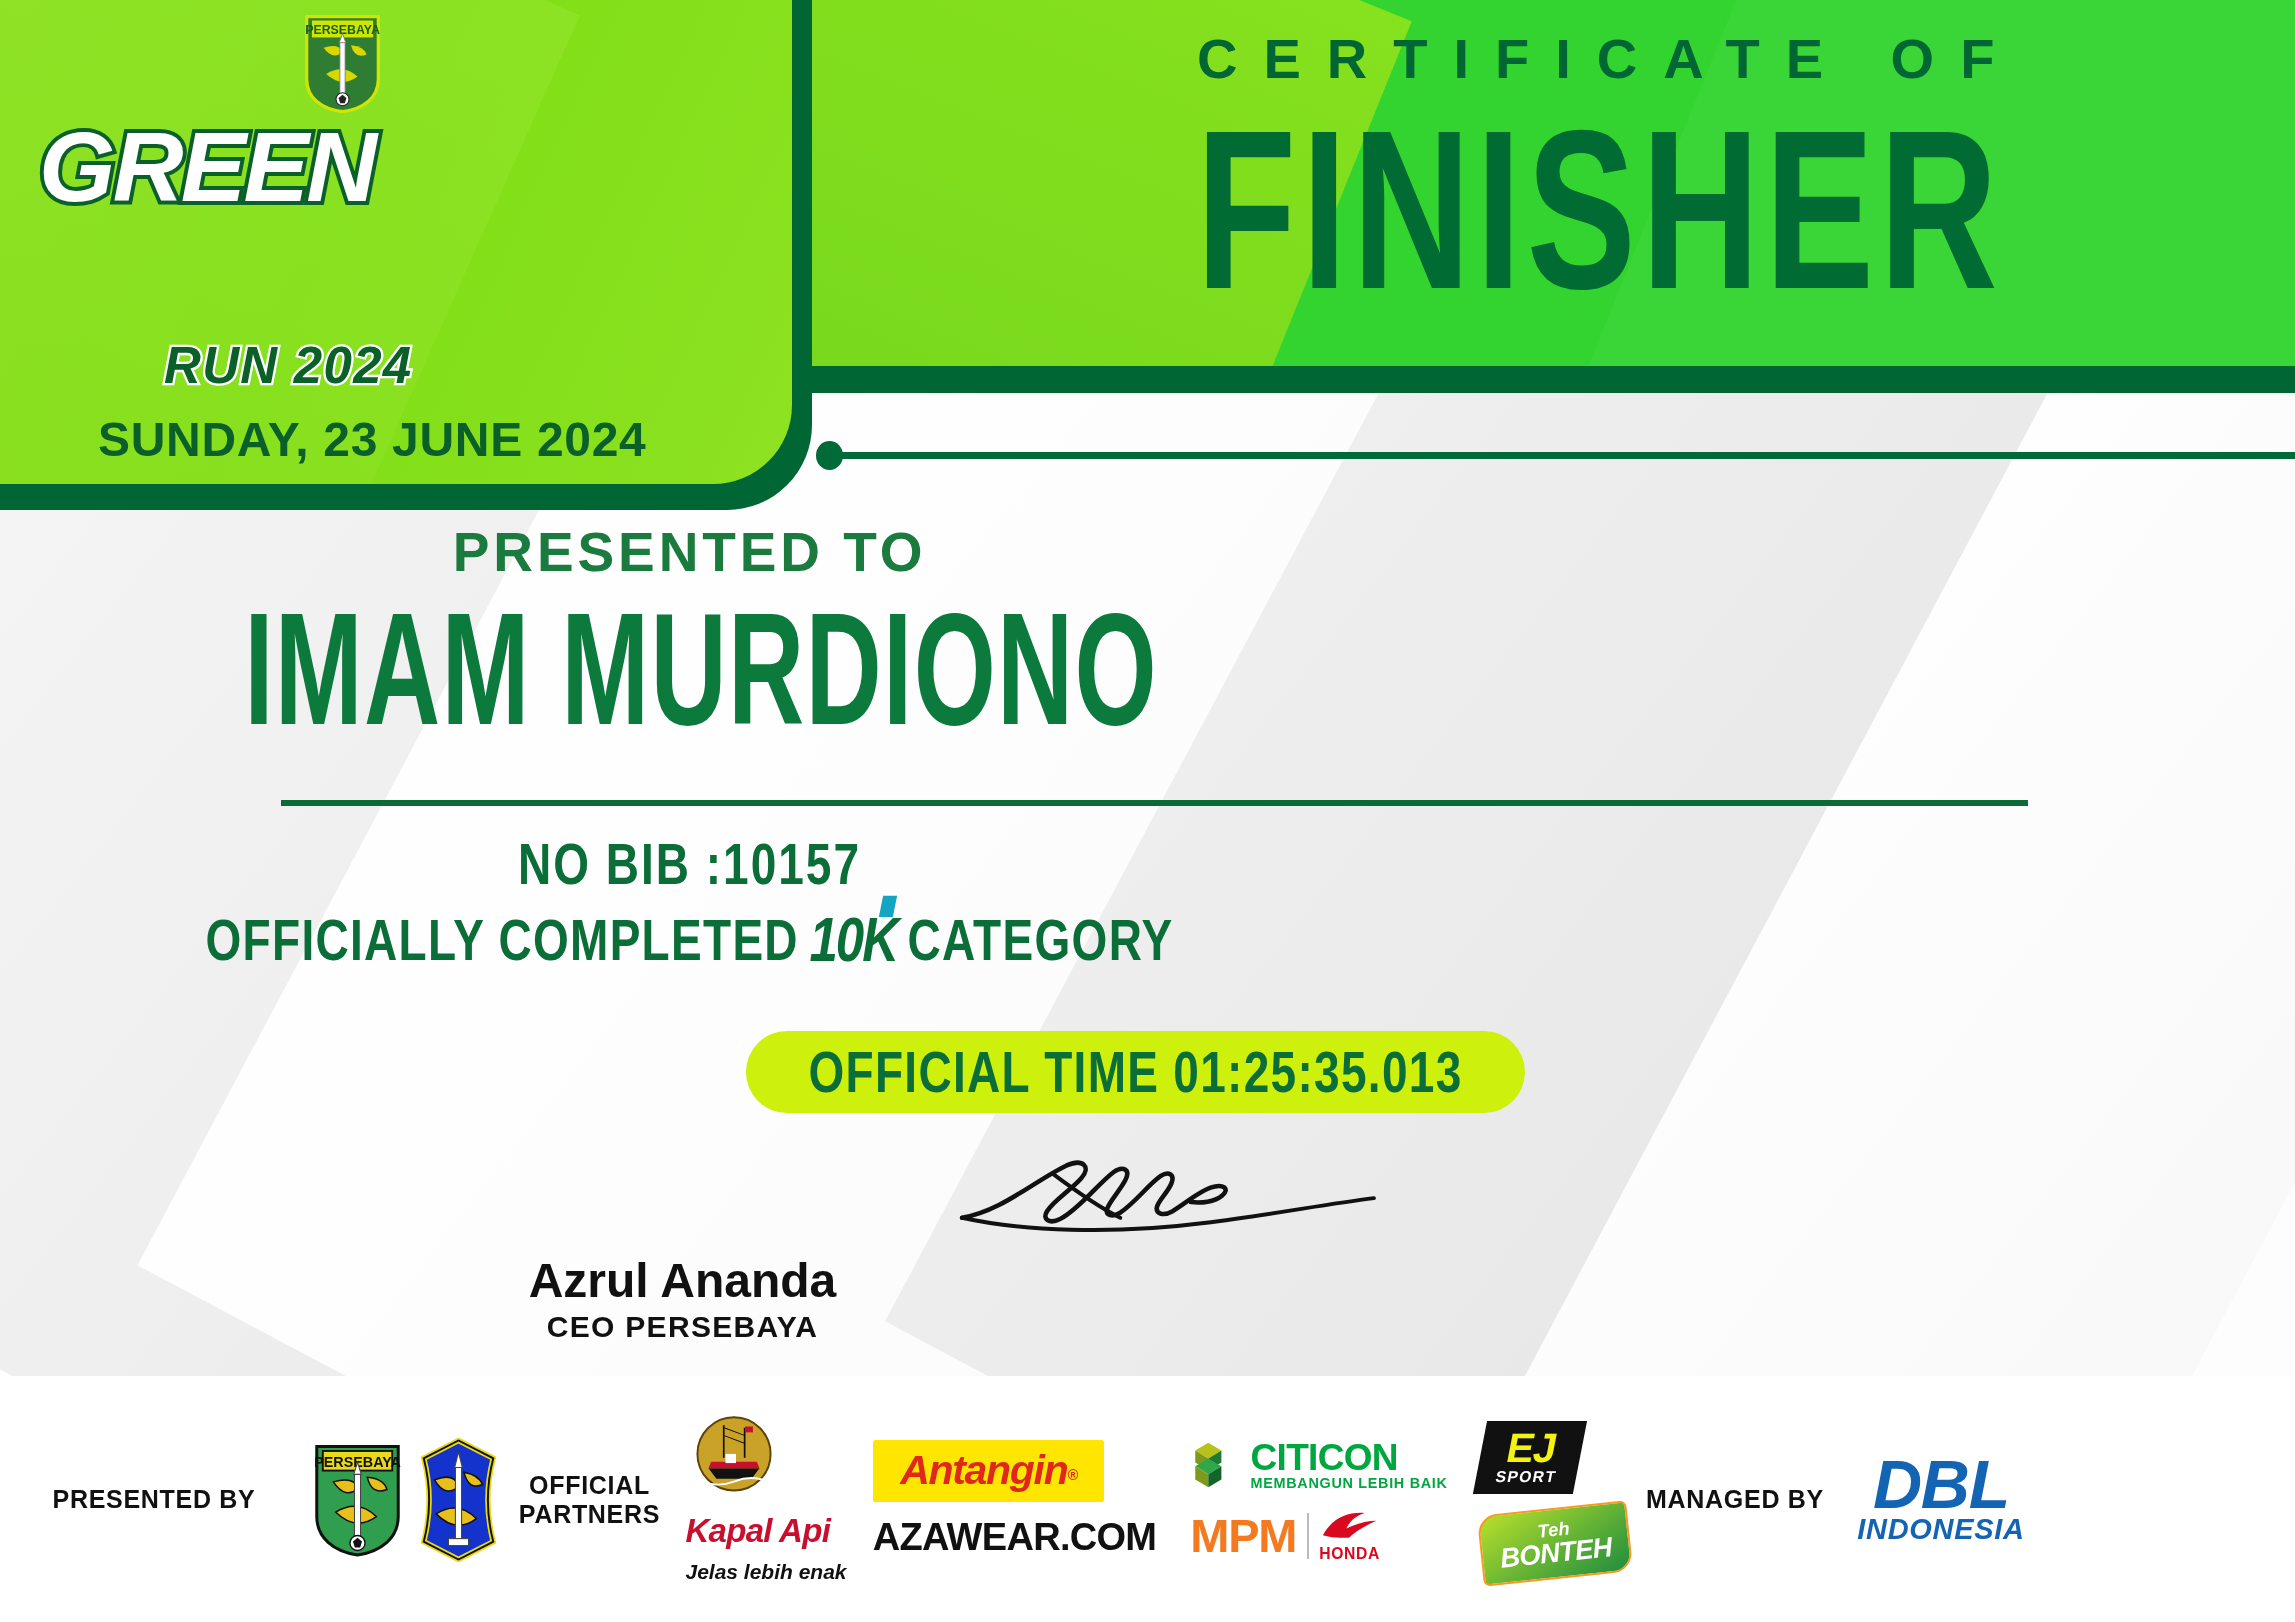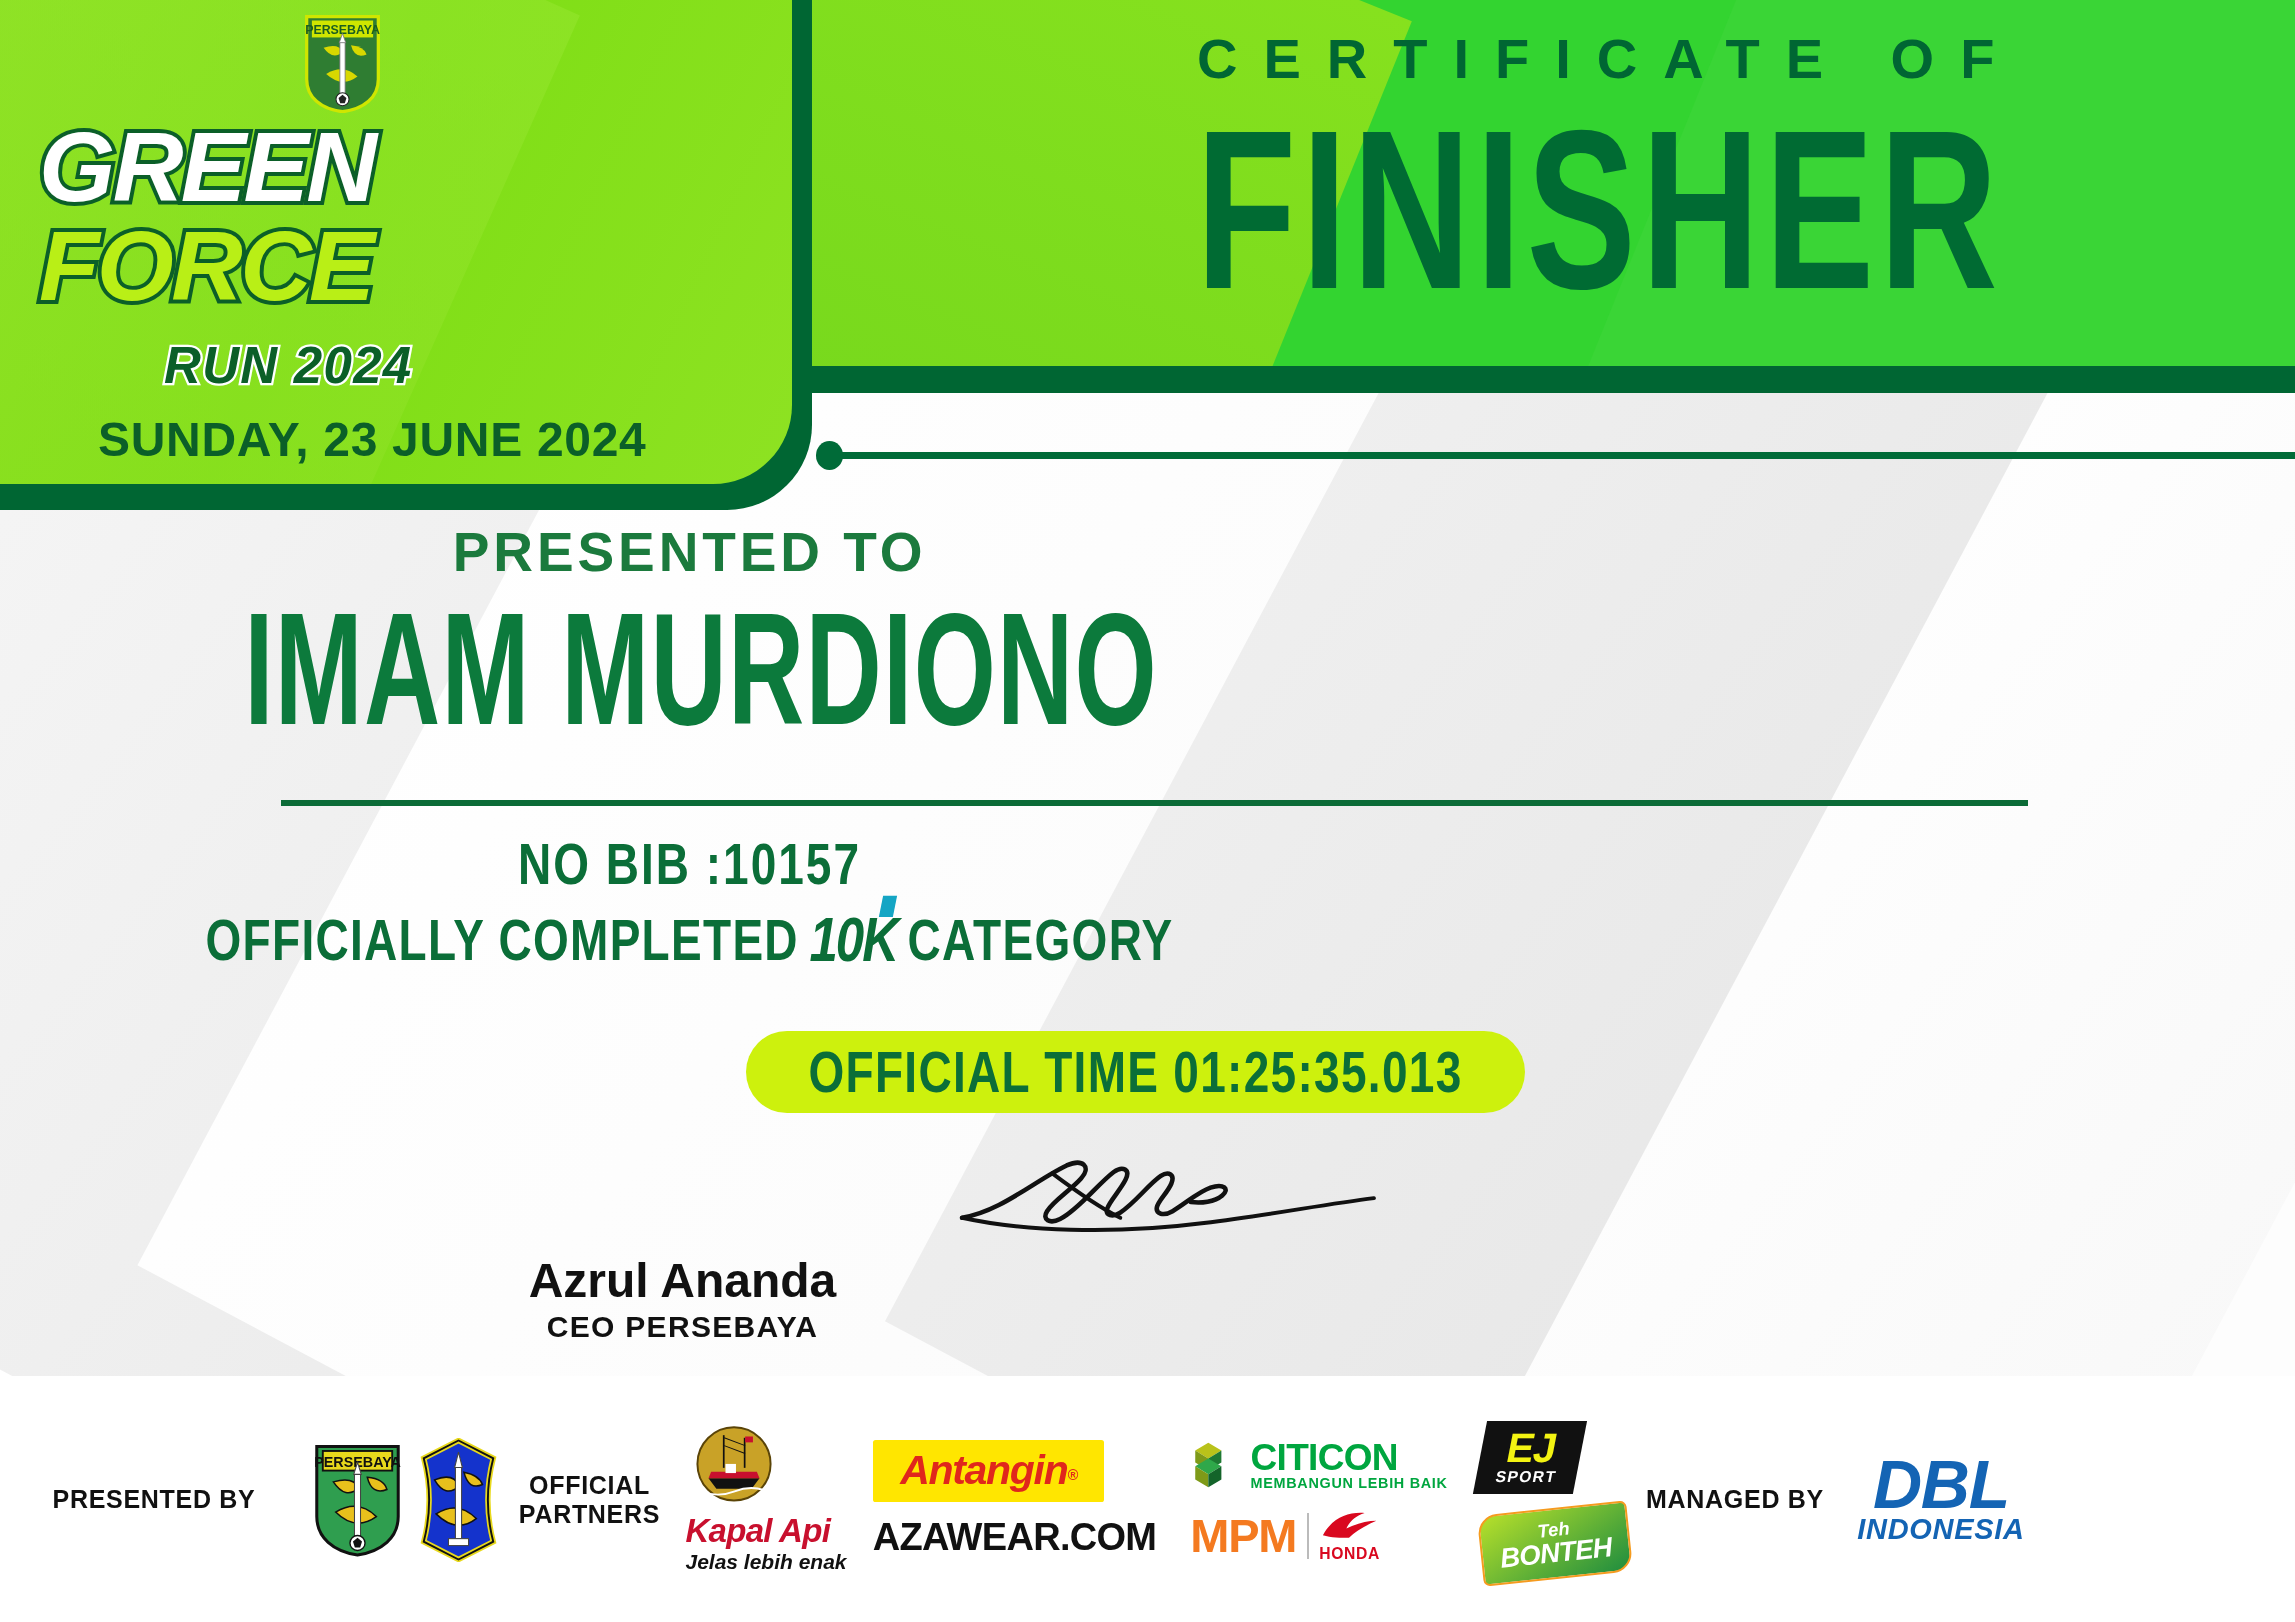--- a/index.html
+++ b/index.html
@@ -191,21 +191,20 @@
     <path d="M72 48 q20 2 24 14 q-18 8 -24 -14Z" fill="#d8d800"></path>
     <path d="M34 92 q26 -16 48 4 q-24 18 -48 -4Z" fill="#d8d800"></path>
     <rect x="55" y="42" width="8" height="82" fill="#ffffff" stroke="#777" stroke-width="1.3"></rect>
     <path d="M59 30 L64 44 H54 Z" fill="#ffffff" stroke="#777" stroke-width="1.3"></path>
     <circle cx="59" cy="131" r="10" fill="#ffffff" stroke="#222" stroke-width="1.6"></circle>
     <path d="M59 124 l6 5 -2.5 8 h-7 L53 129Z" fill="#222"></path>
   </svg>
 
   <div class="gf-wrap">
     <div class="gf-green">GREEN</div>
-    <div class="gf-force">FORCE</div>
   </div>
   <div class="gf-run">RUN 2024</div>
   <div class="gf-date">SUNDAY, 23 JUNE 2024</div>
 
   <div class="dot-line"></div>
 
   <div class="presented">
     <span class="pres-shift">PRESENTED TO</span>
   </div>
 
@@ -283,21 +282,21 @@
         <path d="M55 18 L60 38 H50 Z" fill="#ffffff" stroke="#444" stroke-width="1.4"></path>
         <rect x="42" y="130" width="26" height="9" fill="#ffffff" stroke="#444" stroke-width="1.4"></rect>
       </svg>
     </div>
 
     <div class="logo-cell" style="width:157px">
       <div class="f-label">OFFICIAL PARTNERS</div>
     </div>
 
     <div class="logo-cell" style="width:196px">
-      <div class="logo-stack" style="gap:3px">
+      <div class="logo-stack" style="gap:13px">
         <svg width="98" height="85" viewBox="0 0 150 130">
           <ellipse cx="75" cy="58" rx="56" ry="56" fill="#c9a227"></ellipse>
           <ellipse cx="75" cy="58" rx="56" ry="56" fill="none" stroke="#5a4408" stroke-width="3"></ellipse>
           <path d="M36 80 h78 l-12 16 H48 Z" fill="#111"></path>
           <path d="M36 80 h78 l-4 -10 H40 Z" fill="#c8102e"></path>
           <rect x="62" y="58" width="16" height="14" fill="#ffffff"></rect>
           <rect x="58" y="14" width="2.6" height="50" fill="#111"></rect>
           <rect x="90" y="18" width="2.6" height="46" fill="#111"></rect>
           <path d="M60 18 L92 30" stroke="#111" stroke-width="1.6"></path>
           <path d="M60 30 L92 42" stroke="#111" stroke-width="1.6"></path>

